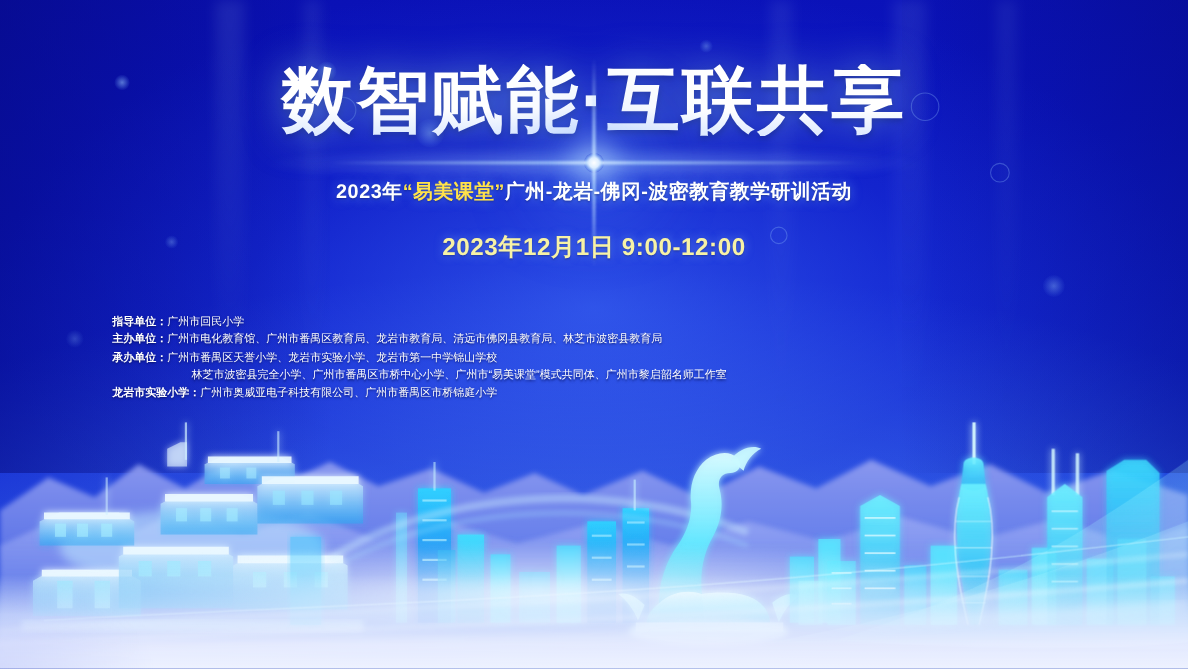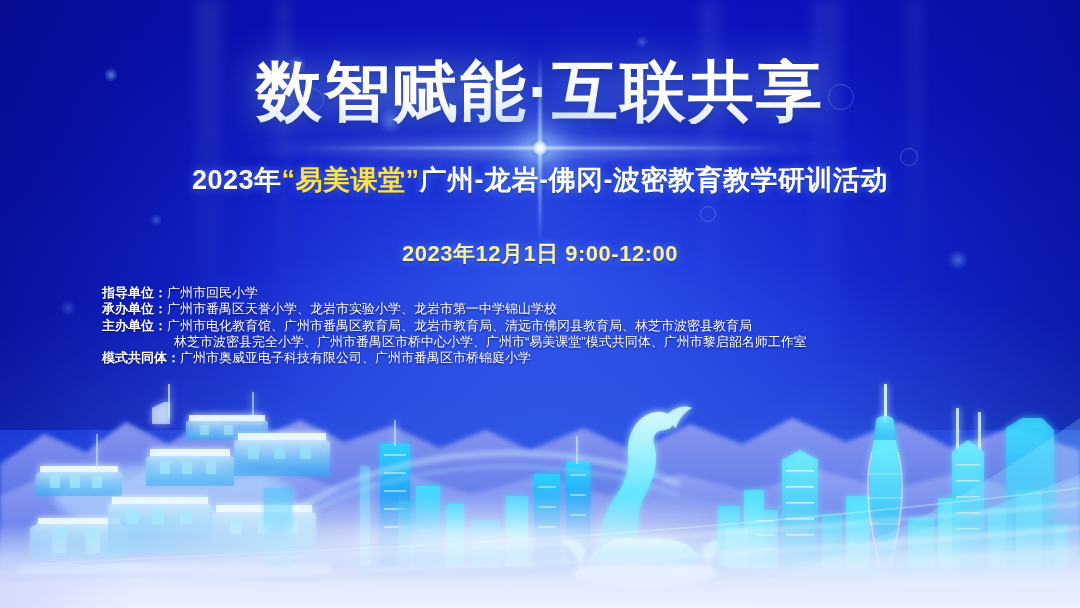--- a/index.html
+++ b/index.html
@@ -74,37 +74,37 @@
     font-weight:bold;letter-spacing:2px;
     color:#ffffff;
     background:linear-gradient(180deg,#ffffff 0%,#ffffff 62%,#dce9ff 100%);
     -webkit-background-clip:text;background-clip:text;
     -webkit-text-fill-color:transparent;
     filter:drop-shadow(0 0 18px rgba(140,195,255,.65)) drop-shadow(0 2px 3px rgba(5,15,90,.55));
   }
   .subtitle{
     position:absolute;left:0;right:0;top:164px;
     text-align:center;
-    font-size:27px;line-height:1.2;font-weight:bold;
+    font-size:18px;line-height:1.2;font-weight:bold;
     color:#ffffff;letter-spacing:.5px;
     text-shadow:0 0 10px rgba(120,180,255,.6),0 1px 2px rgba(5,15,90,.6);
   }
   .subtitle .hl{color:#ffe24a;}
   .datetime{
-    position:absolute;left:0;right:0;top:239px;
+    position:absolute;left:0;right:0;top:210px;
     text-align:center;
     font-size:22px;font-weight:bold;letter-spacing:.5px;
     color:#f7f2a6;
     text-shadow:0 0 9px rgba(140,190,255,.55),0 1px 2px rgba(5,15,90,.55);
   }
 
   .credits{
     position:absolute;left:102px;top:285px;width:900px;
     color:#ffffff;
-    font-size:13px;line-height:16.3px;
+    font-size:10px;line-height:16.3px;
     text-shadow:0 1px 2px rgba(5,12,80,.8);
   }
   .cred-row{display:flex;align-items:flex-start;white-space:nowrap;}
   .cred-label{font-weight:bold;flex:0 0 auto;}
   .cred-val{flex:1 1 auto;}
   .cred-cont{padding-left:72px;align-items:flex-end;}
 
   
   .scene{position:absolute;left:0;right:0;bottom:0;height:230px;}
   .scene svg{display:block;width:1080px;height:230px;}
@@ -165,32 +165,32 @@
   </div>
 
   <div class="datetime">2023年12月1日 9:00-12:00</div>
 
   <div class="credits">
     <div class="cred-row">
       <span class="cred-label">指导单位：</span>
       <span class="cred-val">广州市回民小学</span>
     </div>
     <div class="cred-row">
+      <span class="cred-label">主办单位：</span>
+      <span class="cred-val">广州市电化教育馆、广州市番禺区教育局、龙岩市教育局、清远市佛冈县教育局、林芝市波密县教育局</span>
+    </div>
+    <div class="cred-row">
       <span class="cred-label">承办单位：</span>
       <span class="cred-val">广州市番禺区天誉小学、龙岩市实验小学、龙岩市第一中学锦山学校</span>
-    </div>
-    <div class="cred-row">
-      <span class="cred-label">主办单位：</span>
-      <span class="cred-val">广州市电化教育馆、广州市番禺区教育局、龙岩市教育局、清远市佛冈县教育局、林芝市波密县教育局</span>
     </div>
     <div class="cred-row cred-cont">
       <span class="cred-val">林芝市波密县完全小学、广州市番禺区市桥中心小学、广州市“易美课堂”模式共同体、广州市黎启韶名师工作室</span>
     </div>
     <div class="cred-row">
-      <span class="cred-label">模式共同体：</span>
+      <span class="cred-label">龙岩市实验小学：</span>
       <span class="cred-val">广州市奥威亚电子科技有限公司、广州市番禺区市桥锦庭小学</span>
     </div>
   </div>
 
   <div class="scene">
     <svg viewBox="0 0 1080 230" preserveAspectRatio="none" xmlns="http://www.w3.org/2000/svg">
       <defs>
         <linearGradient id="mtn" x1="0" y1="0" x2="0" y2="1">
           <stop offset="0%" stop-color="#8f9cf0" stop-opacity=".95"></stop>
           <stop offset="100%" stop-color="#5a74e8" stop-opacity=".35"></stop>

